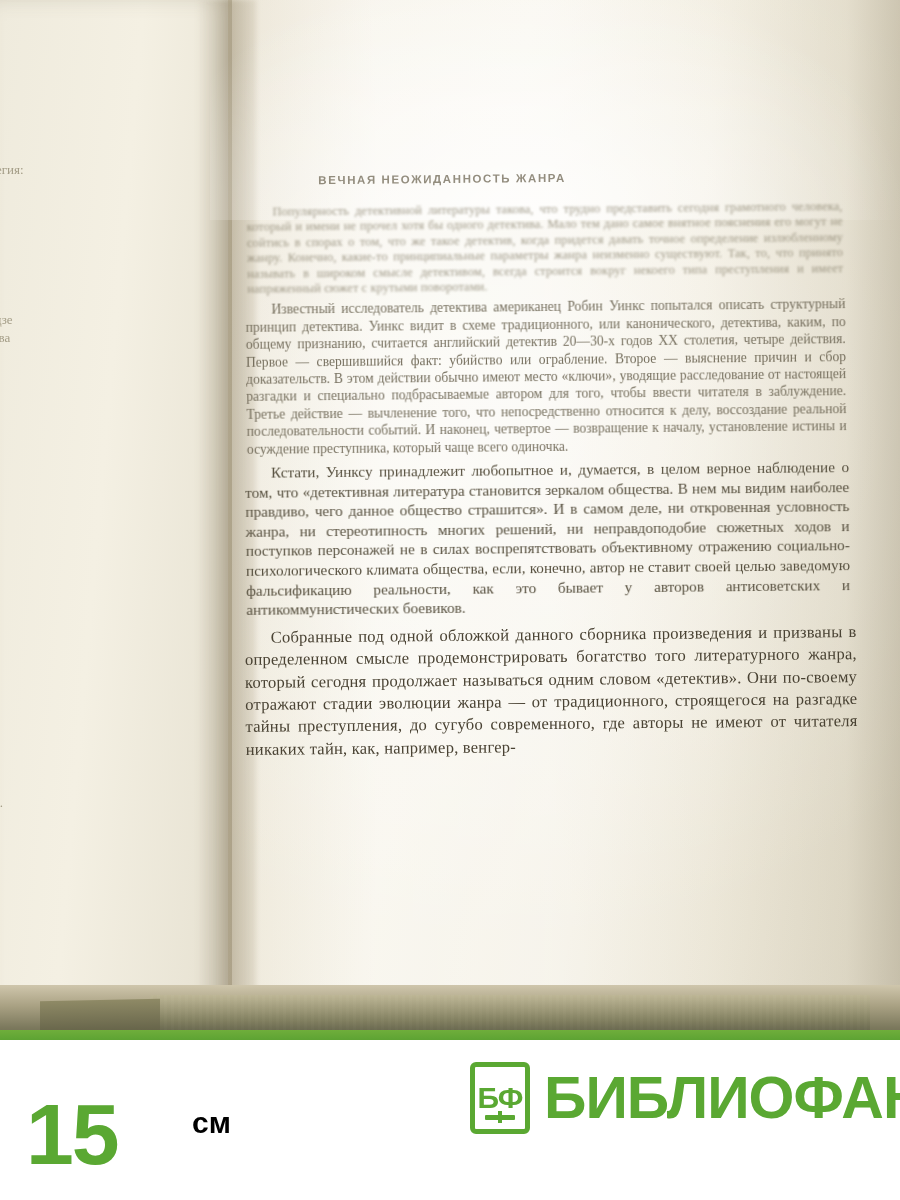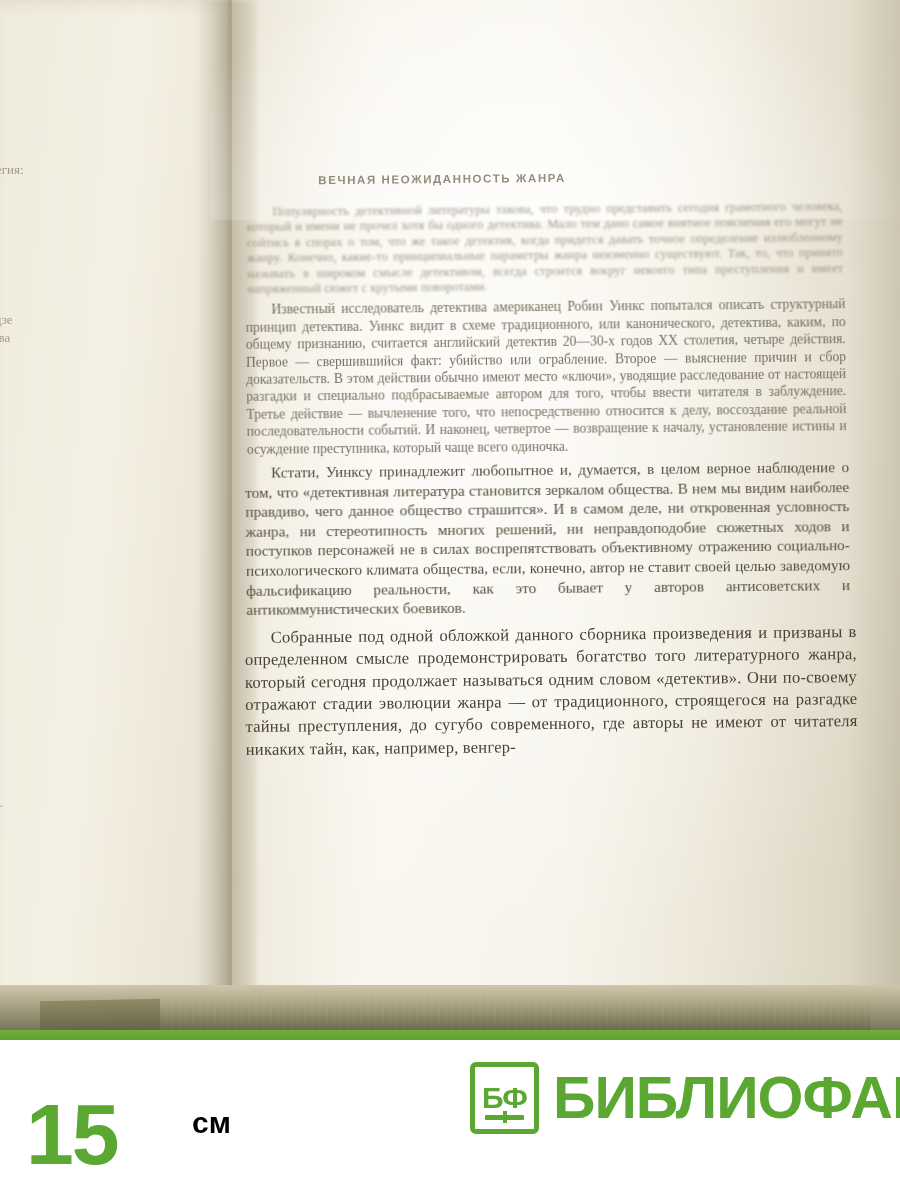--- a/index.html
+++ b/index.html
@@ -213,21 +213,21 @@
   }
   .logo-wrap {
     position: absolute;
     left: 470px;
     top: 1062px;
     display: flex;
     align-items: center;
     gap: 14px;
   }
   .logo-badge {
-    width: 69px;
+    width: 60px;
     height: 72px;
     border: 5px solid #5aa832;
     border-radius: 6px;
     position: relative;
     box-sizing: border-box;
   }
   .logo-badge .bf {
     position: absolute;
     inset: 0;
     display: flex;

